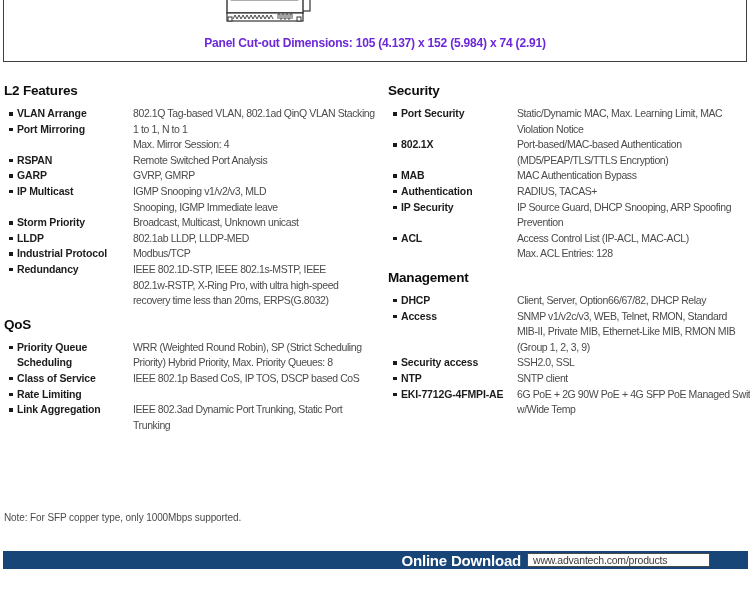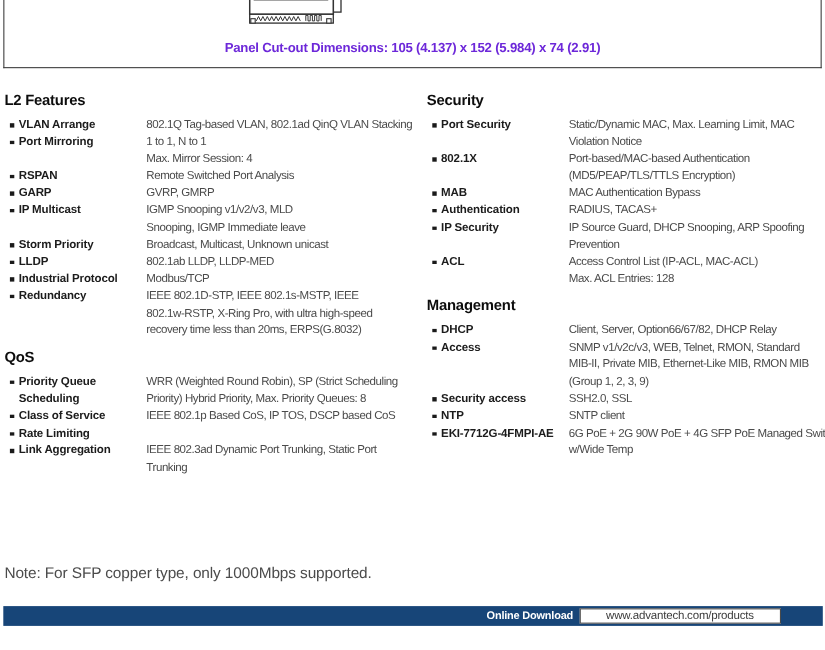--- a/index.html
+++ b/index.html
@@ -28,32 +28,32 @@
 
   .row { display: grid; grid-template-columns: 13px 116px 1fr; }
   .bullet { width: 3.5px; height: 3.5px; background: #1a1a1a;
     margin-top: 6px; margin-left: 5px; }
   .label { font-weight: bold; font-size: 10.5px; color: #1c1c1c;
     line-height: 15.6px; letter-spacing: -0.15px; white-space: pre; }
   .value { font-size: 10.5px; color: #4b4b4b; line-height: 15.6px;
     letter-spacing: -0.4px; white-space: pre; }
 
   
-  .note { position: absolute; left: 4px; top: 512px; font-size: 14px;
+  .note { position: absolute; left: 4px; top: 512px; font-size: 10px;
     color: #4b4b4b; letter-spacing: -0.1px; }
 
   
   .footer-bar { position: absolute; left: 3px; top: 551px; width: 745px;
     height: 18px; background: #174578; display: flex; align-items: center;
     justify-content: flex-end; padding-right: 38px; }
-  .footer-label { color: #ffffff; font-weight: bold; font-size: 10px;
+  .footer-label { color: #ffffff; font-weight: bold; font-size: 15px;
     letter-spacing: -0.2px; margin-right: 6px; white-space: nowrap; }
   .footer-url { width: 183px; height: 14px; background: #ffffff;
     border: 1px solid #4a4a4a; font-size: 10.5px; color: #3c3c3c;
-    line-height: 12px; padding: 0 23px; letter-spacing: -0.2px;
+    line-height: 12px; padding: 0 5px; letter-spacing: -0.2px;
     white-space: nowrap; overflow: hidden; }
 </style>
 </head>
 <body>
 
 <div class="top-box">
   <svg class="cutout-drawing" width="86" height="24" viewBox="0 0 86 24">
     <defs>
       <pattern id="hatch" width="4" height="4" patternUnits="userSpaceOnUse">
         <path d="M0,0 L4,4 M4,0 L0,4" stroke="#222" stroke-width="1"></path>

